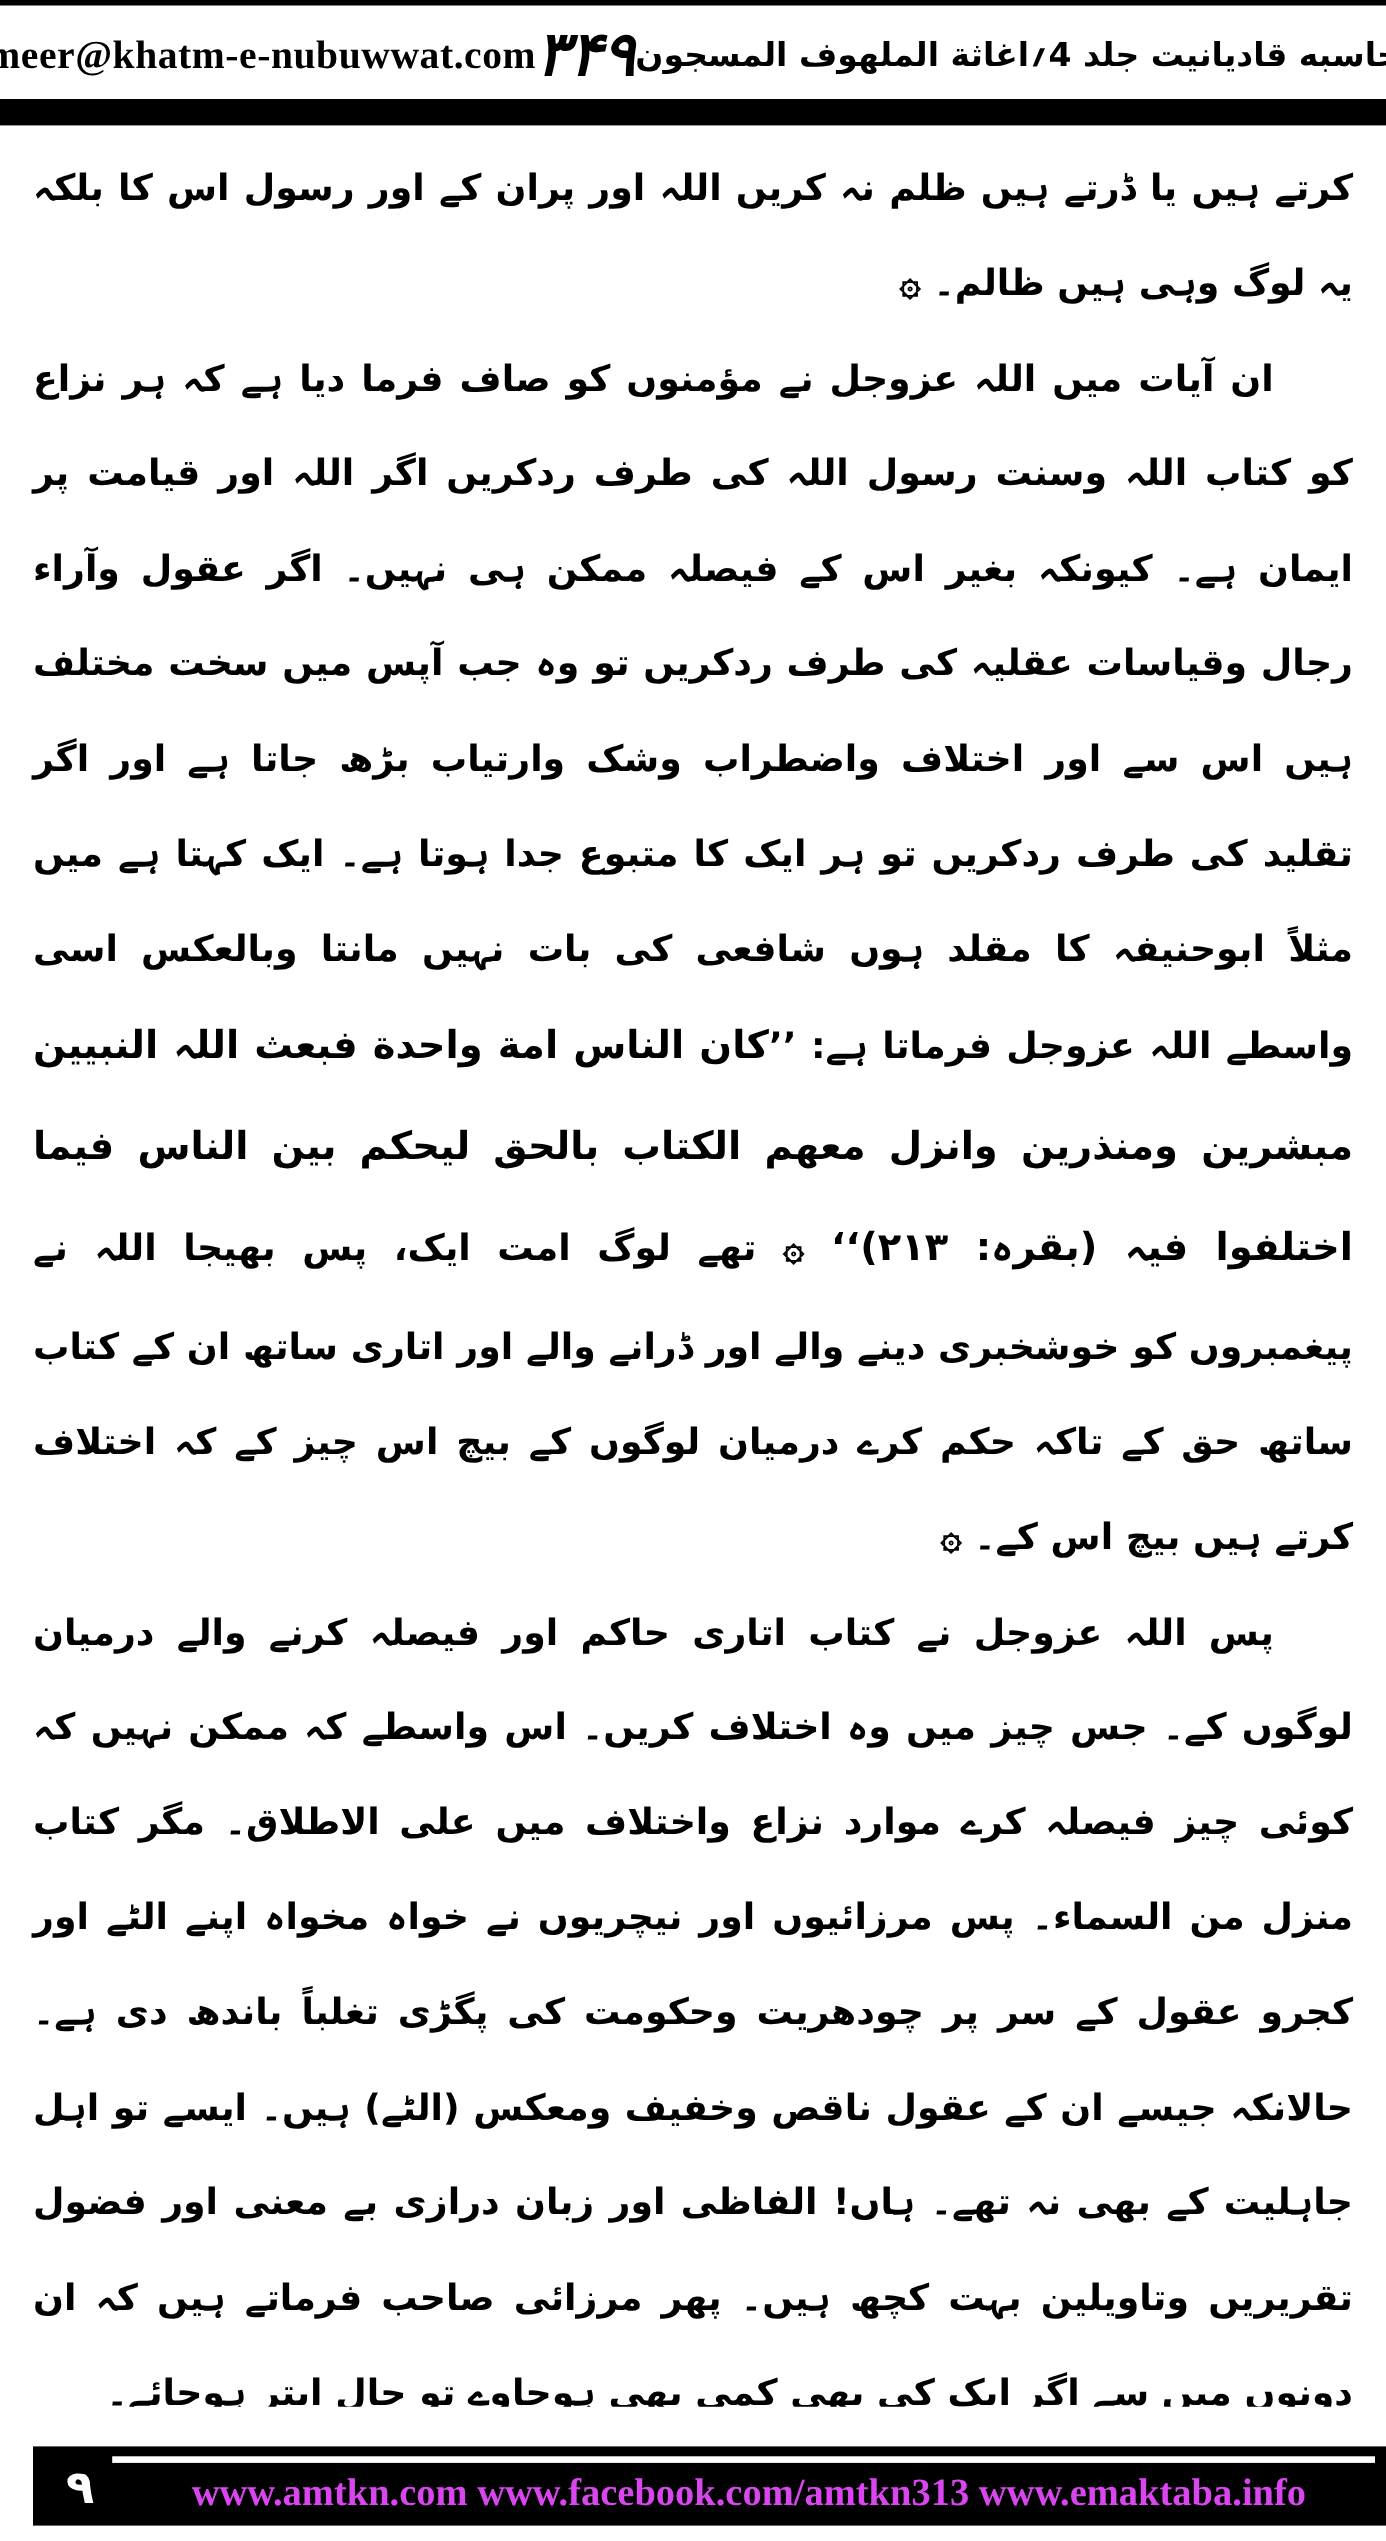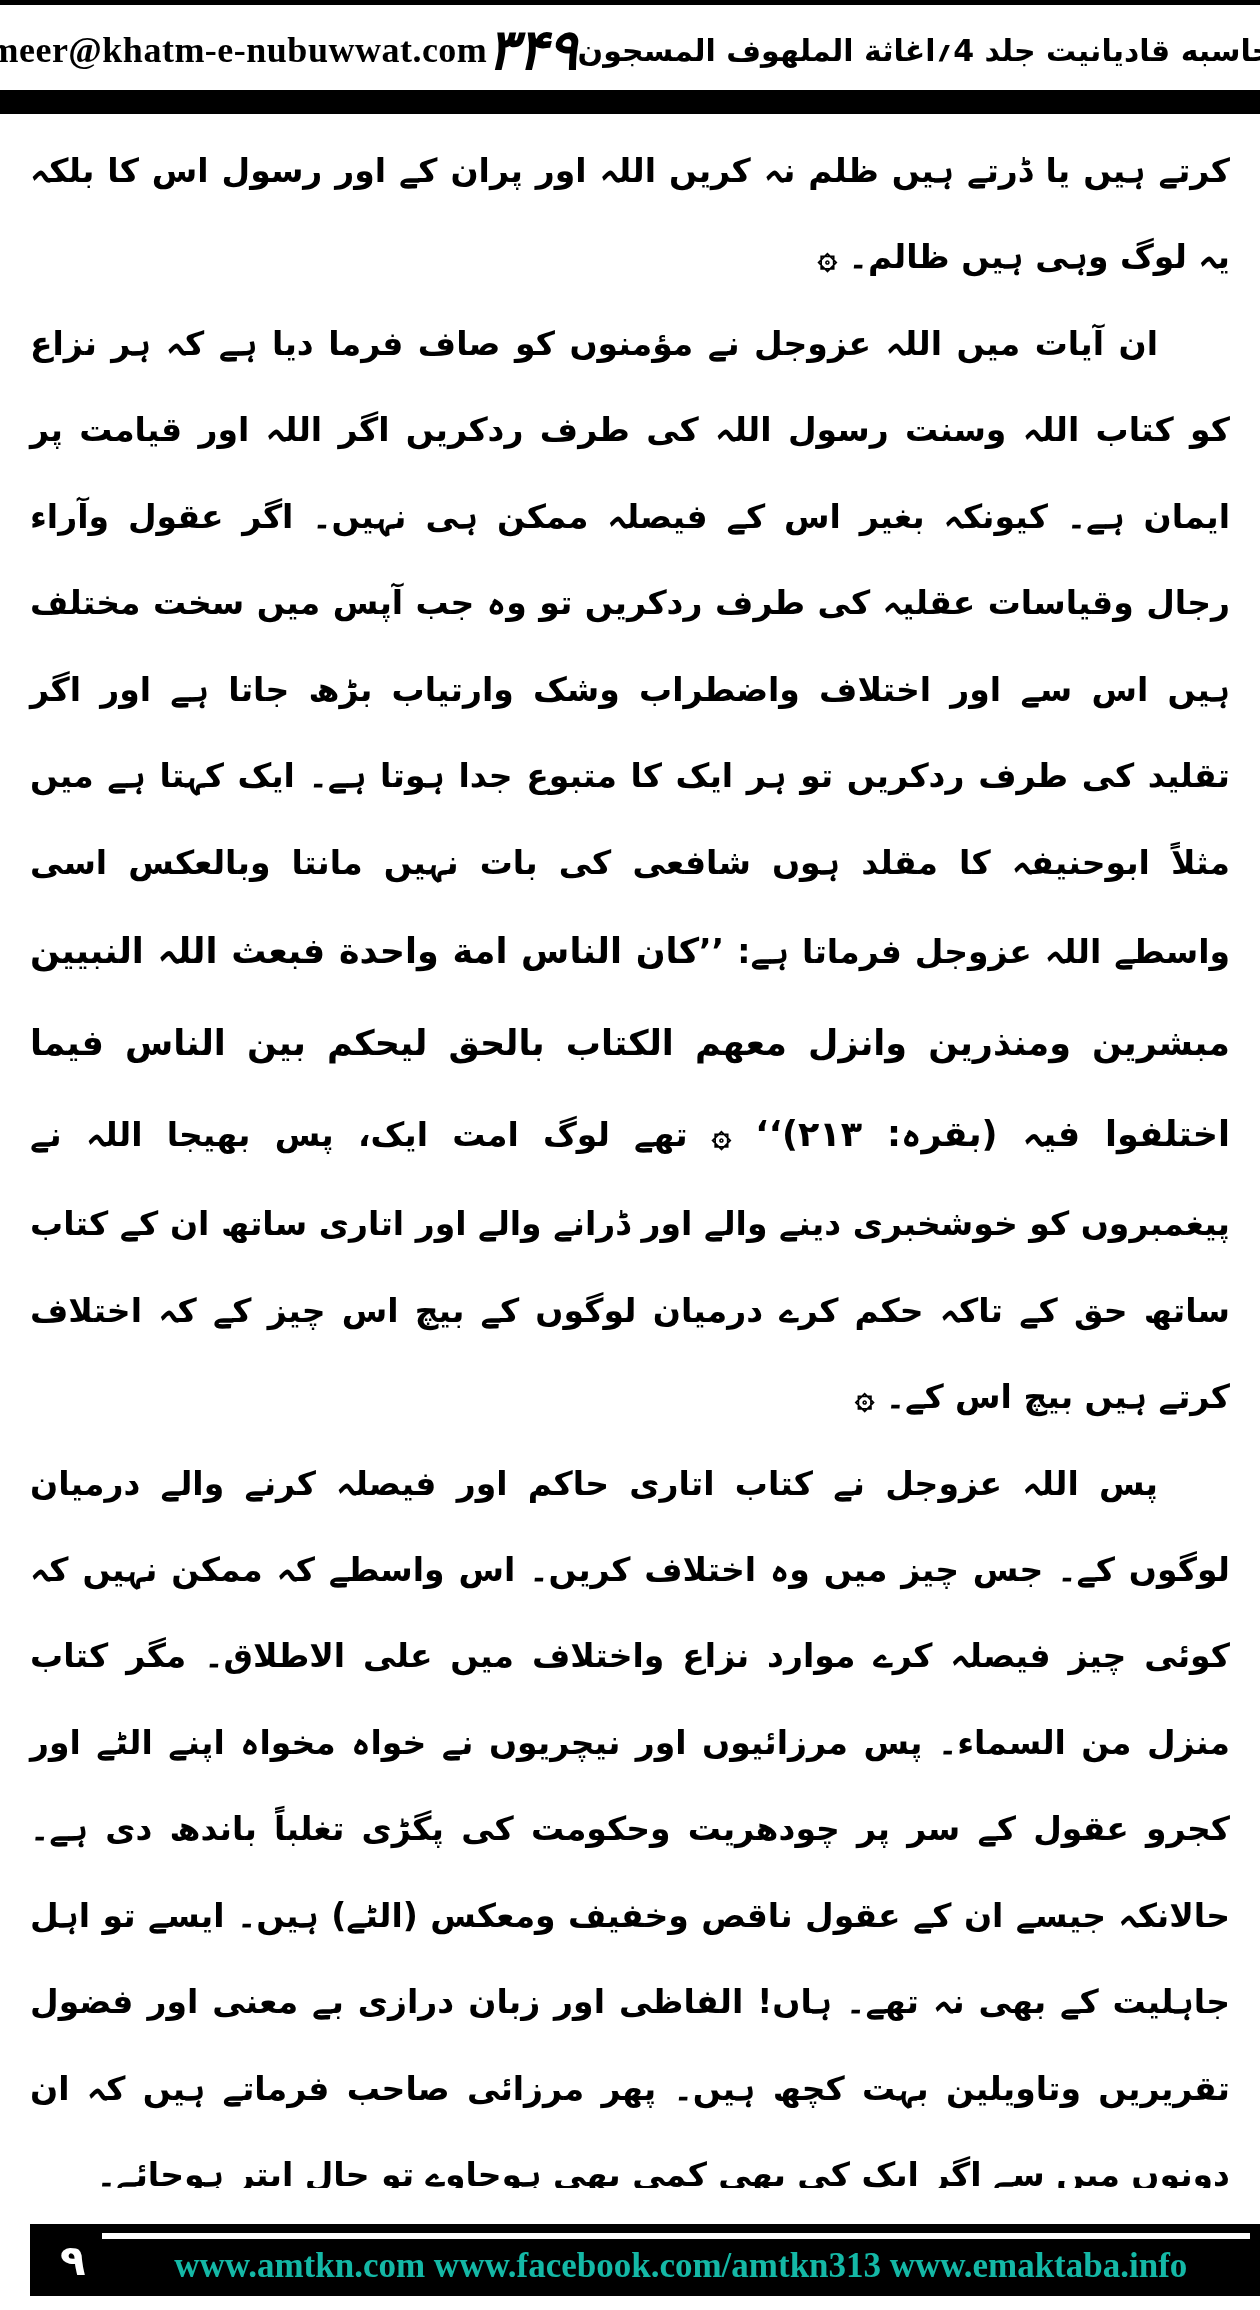--- a/index.html
+++ b/index.html
@@ -90,21 +90,21 @@
     justify-content: flex-start;
     padding-top: 9px;
     min-width: 0;
   }
   .footer-line {
     height: 6px;
     background: #fff;
     margin: 0 10px 3px 0;
   }
   .footer-urls {
-    color: #14b8a6;
+    color: #d946ef;
     font-family: "Liberation Serif", serif;
     font-weight: bold;
     font-size: 35px;
     text-align: center;
     white-space: nowrap;
     line-height: 1.35;
   }
 </style>
 </head>
 <body>

